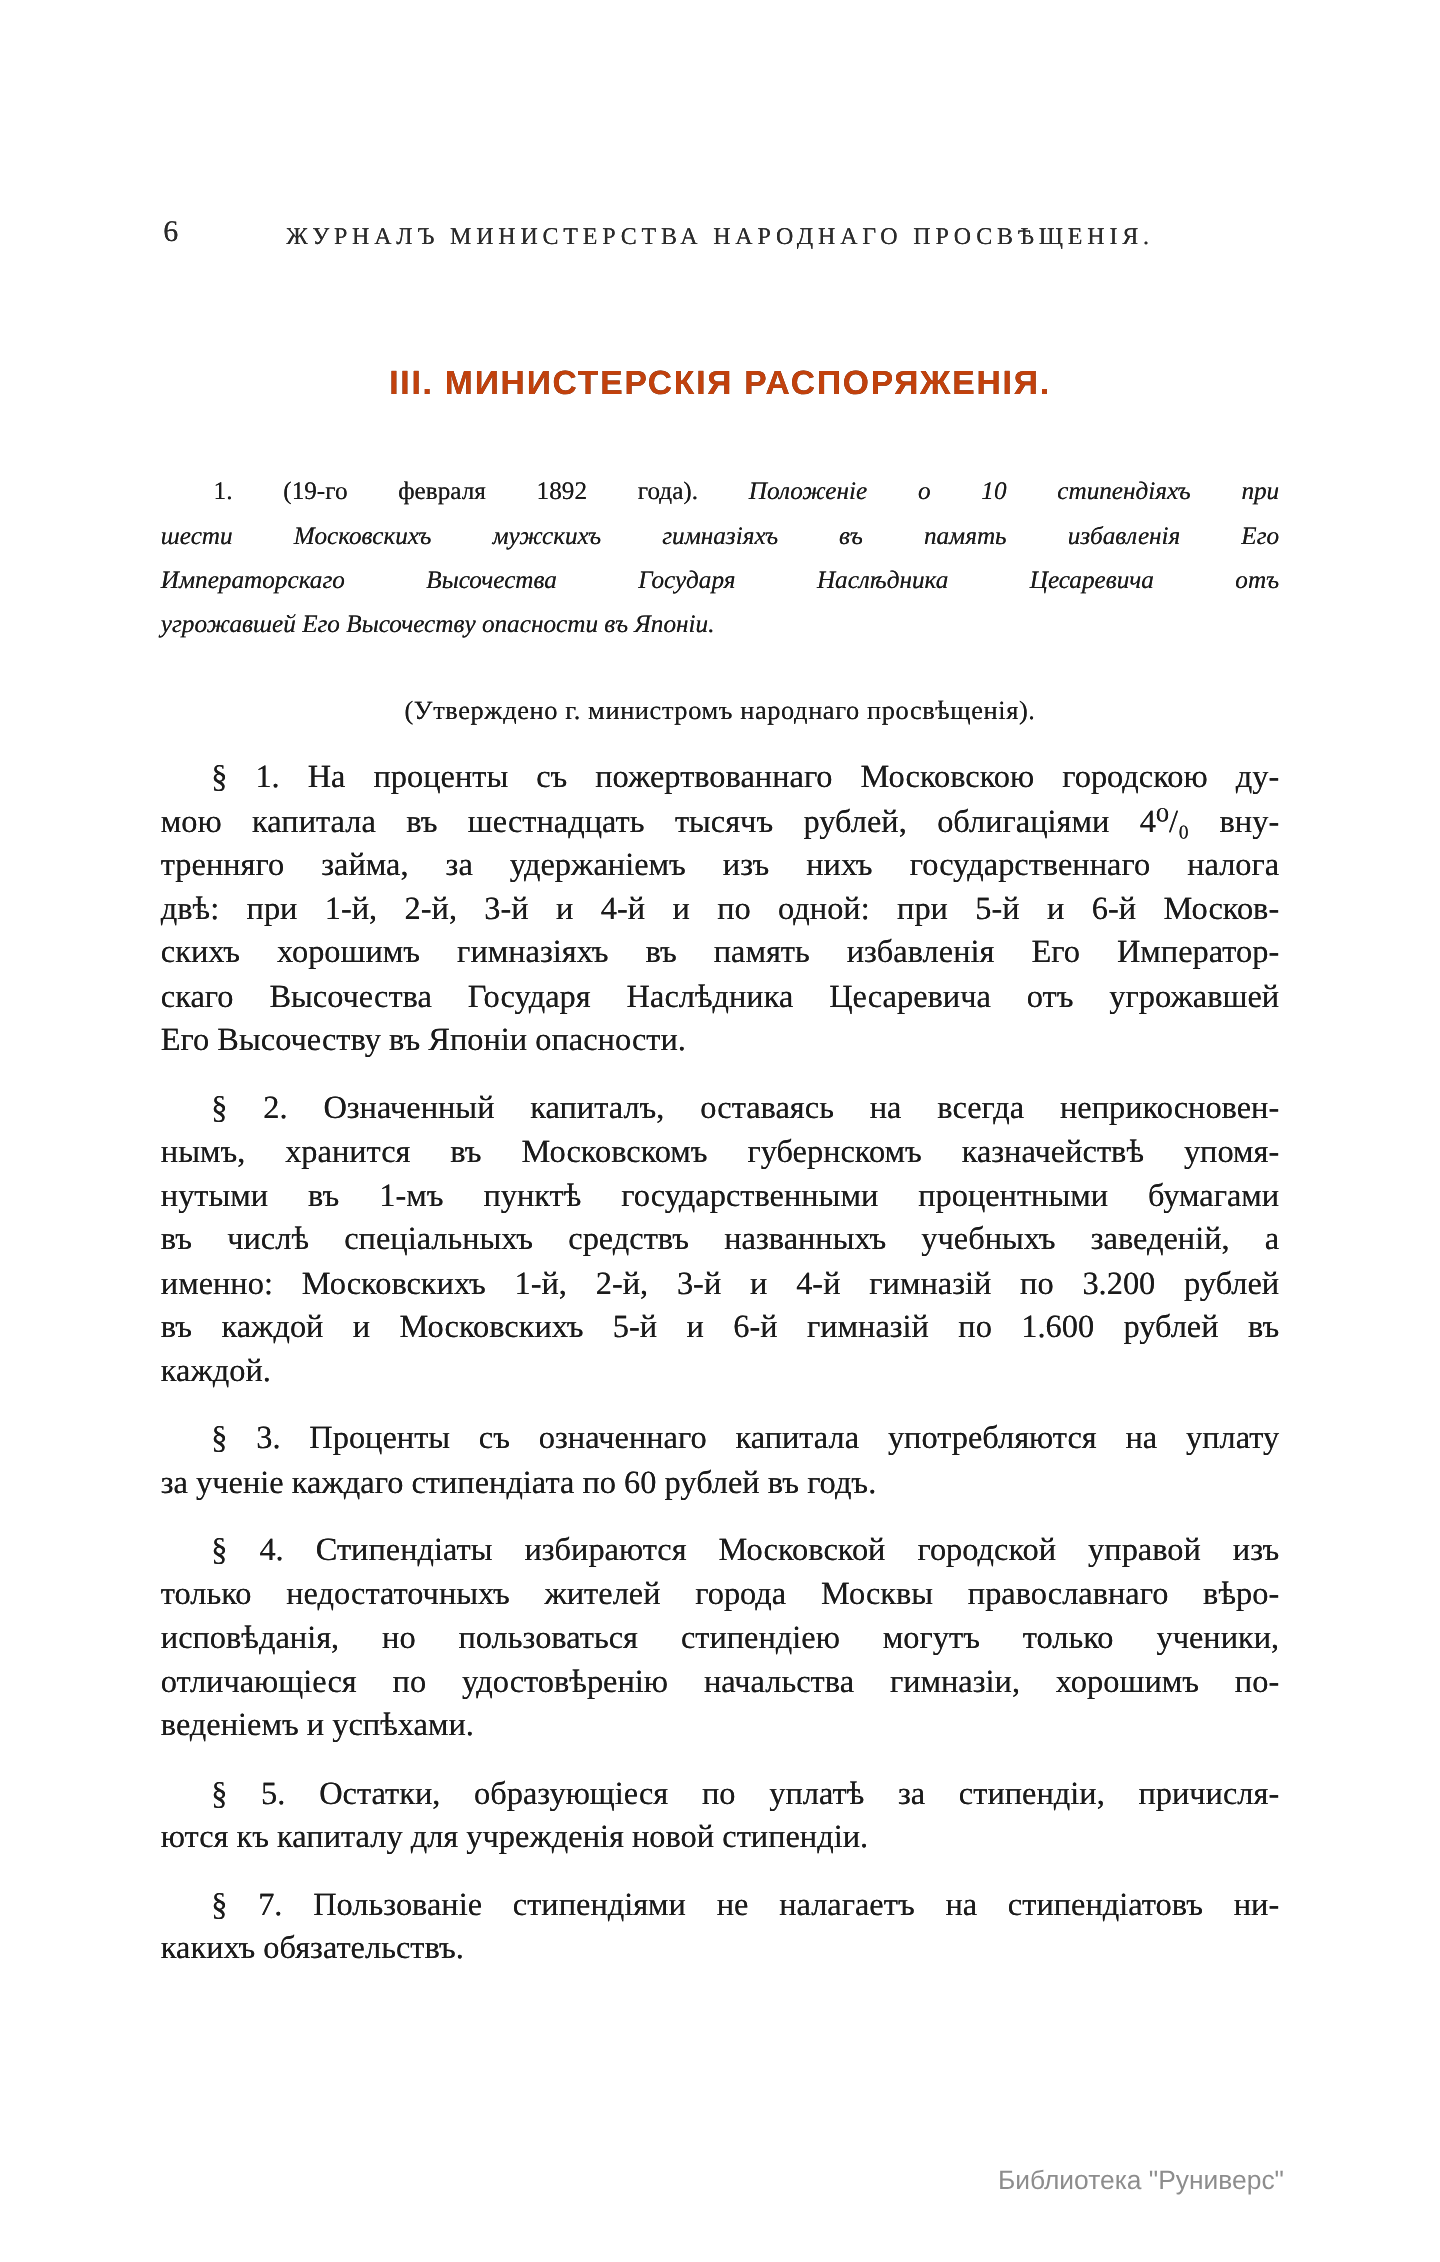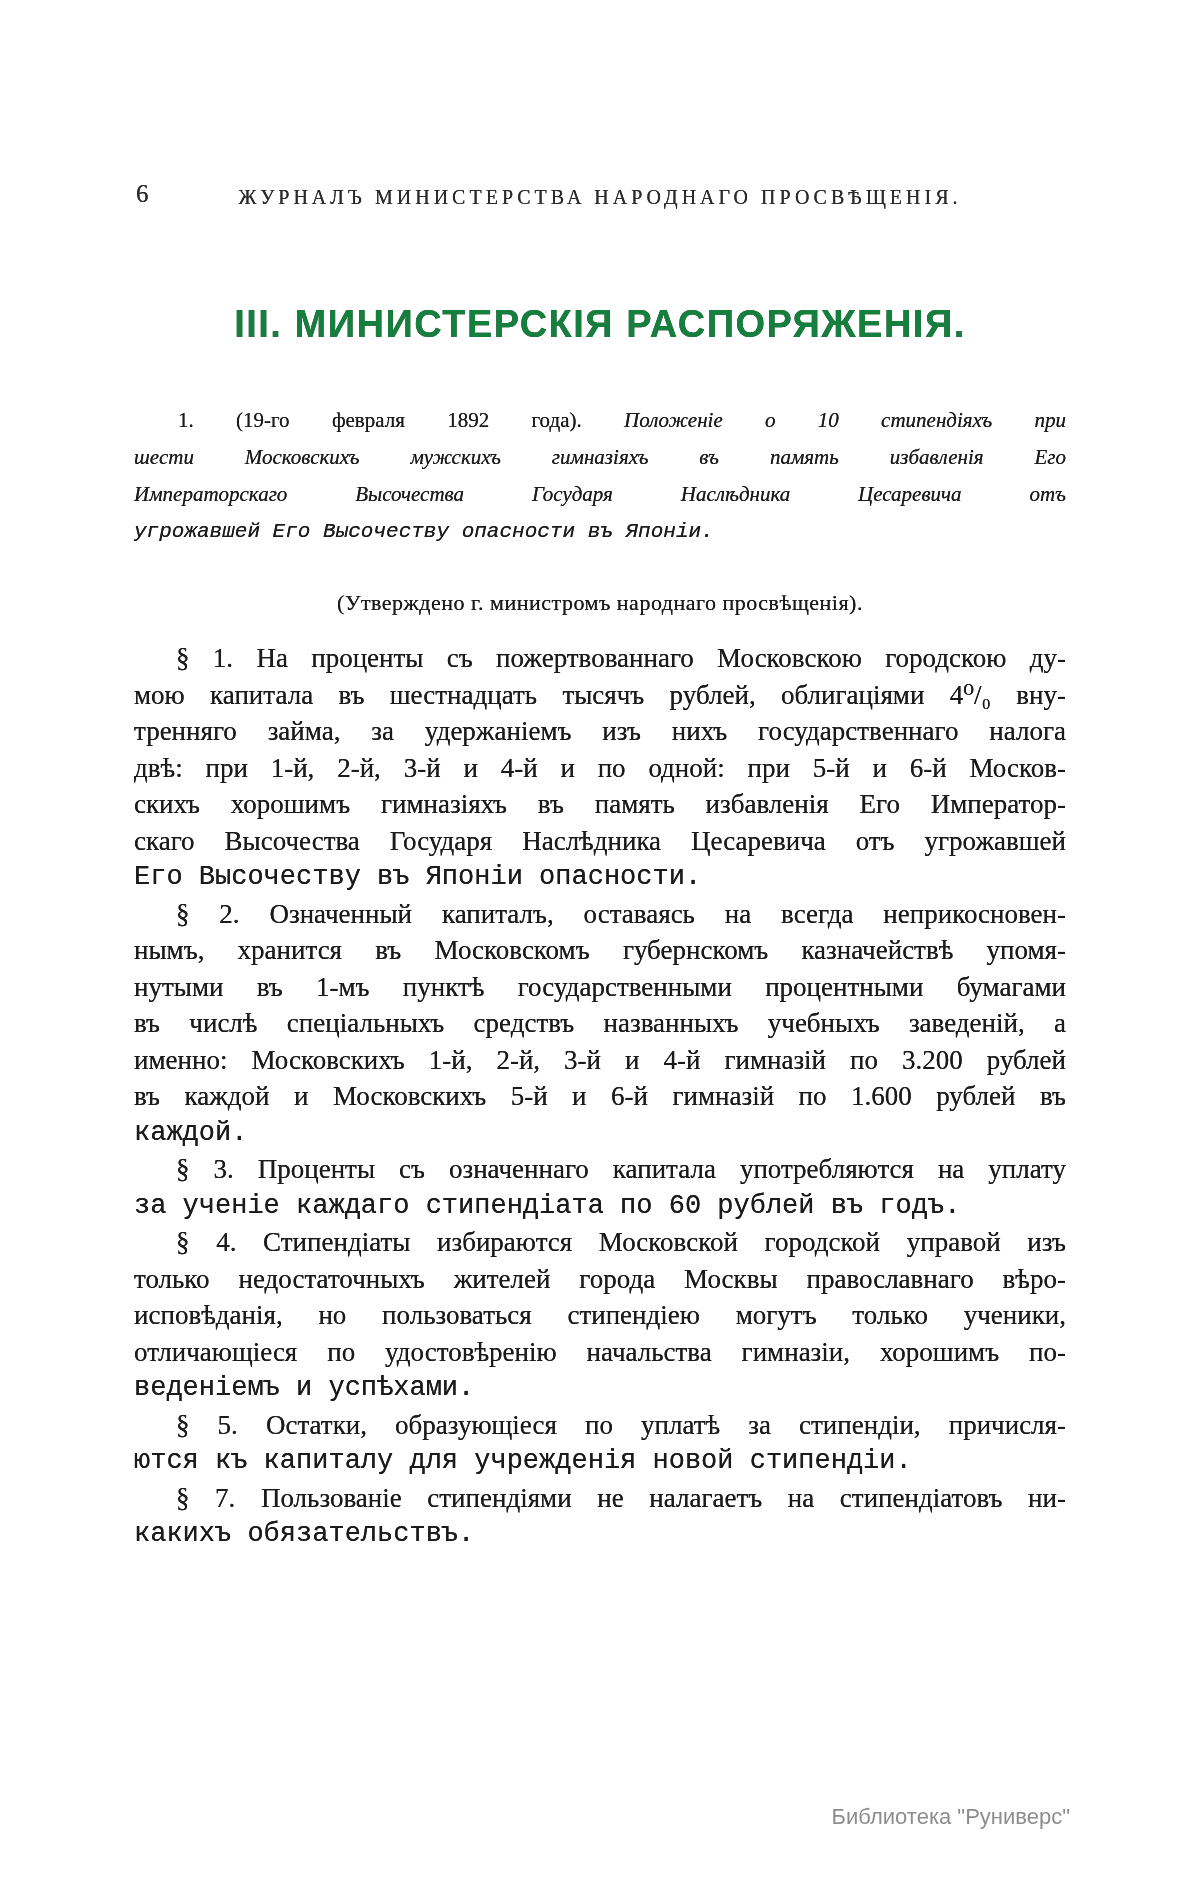--- a/index.html
+++ b/index.html
@@ -31,47 +31,47 @@
     position:absolute;
     left:2px; top:180px;
     font-size:25px;
     letter-spacing:0;
   }
   .title {
     margin-top:94px;
     text-align:center;
     font-family:"Liberation Sans","DejaVu Sans",sans-serif;
     font-weight:700;
-    font-size:38px;
+    font-size:28px;
     letter-spacing:1.5px;
-    color:#15803d;
+    color:#c2410c;
     white-space:nowrap;
   }
   .intro {
     margin-top:56px;
     font-size:21px;
     line-height:37px;
   }
   .intro .ital, .intro .line { font-style:italic; }
   .roman { font-style:normal; }
   .line { text-align:justify; text-align-last:justify; }
-  .line.last { text-align-last:left;font-family:Liberation Mono, monospace; }
+  .line.last { text-align-last:left; }
   .intro-first { text-indent:44px; }
   .approval {
     margin-top:40px;
     text-align:center;
     font-size:22px;
     letter-spacing:0.5px;
   }
   .bodytext {
     margin-top:24px;
     font-size:27px;
     line-height:36.5px;
   }
-  .section .line.first { text-indent:42px; }
+  .section .line.first { text-indent:42px;margin-top:20px; }
   .watermark {
     position:absolute;
     right:130px; top:1804px;
     font-family:"Liberation Sans","DejaVu Sans",sans-serif;
     font-size:22px;
     color:#8d8d8d;
   }
 </style>
 </head>
 <body>

